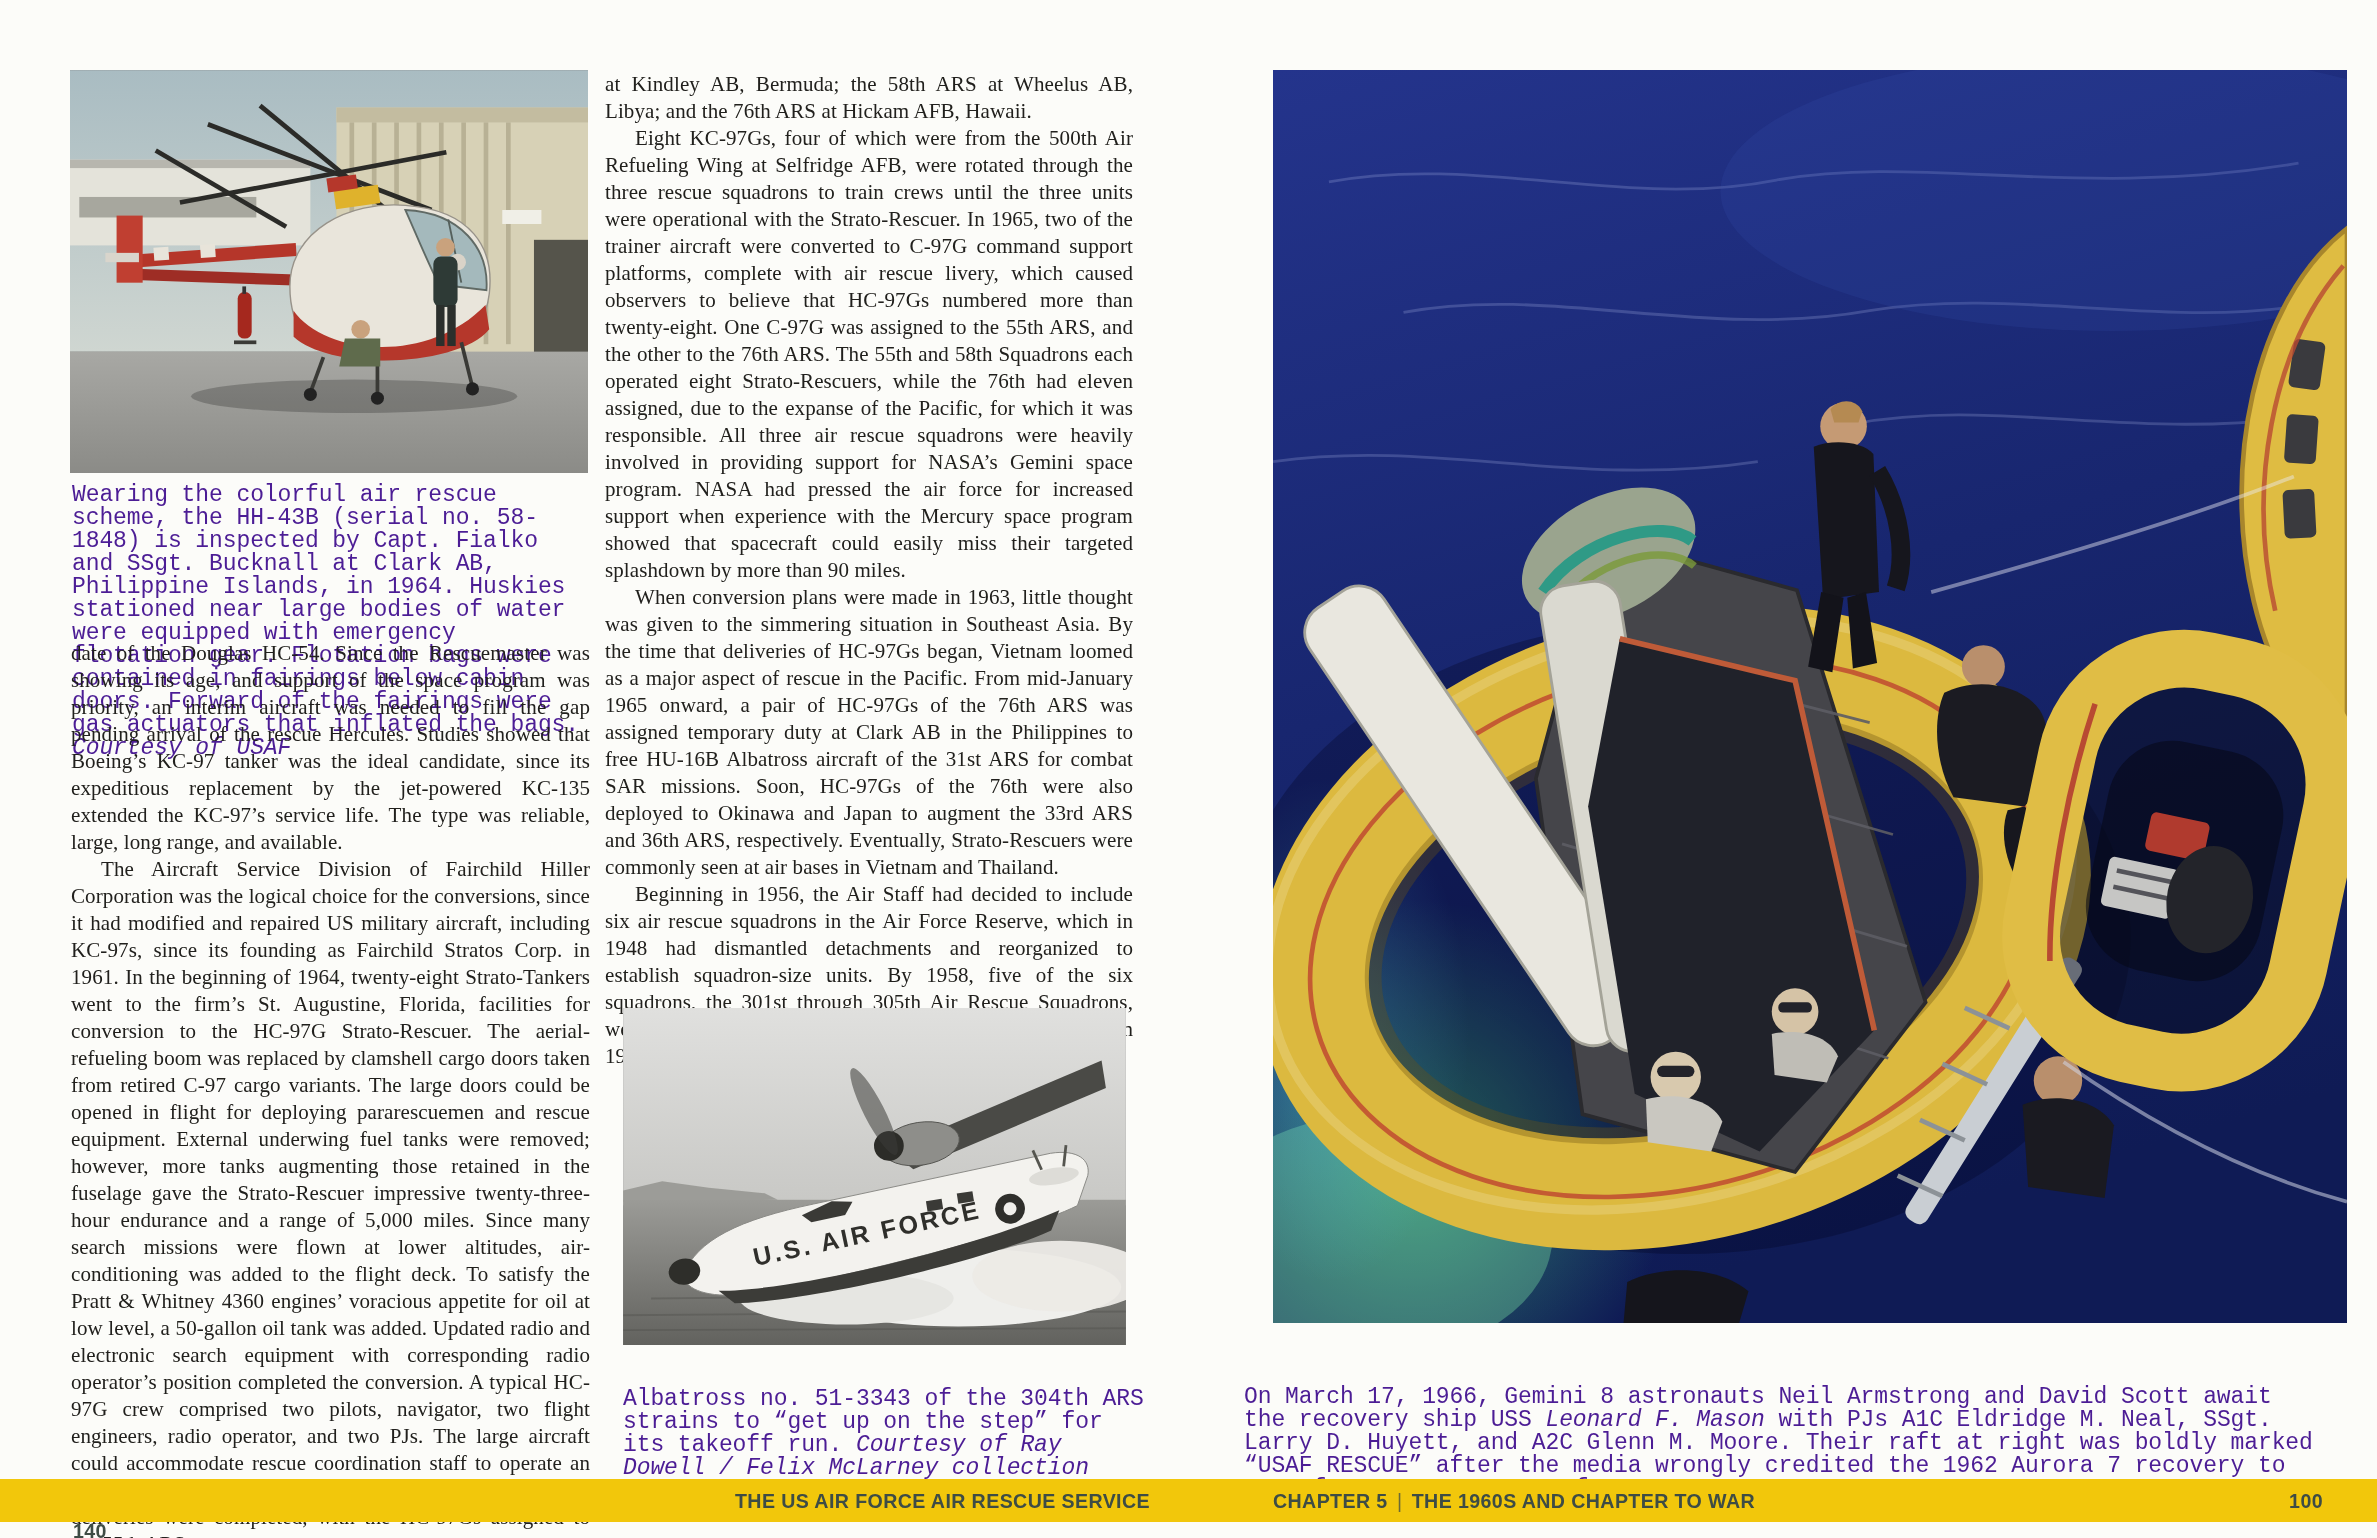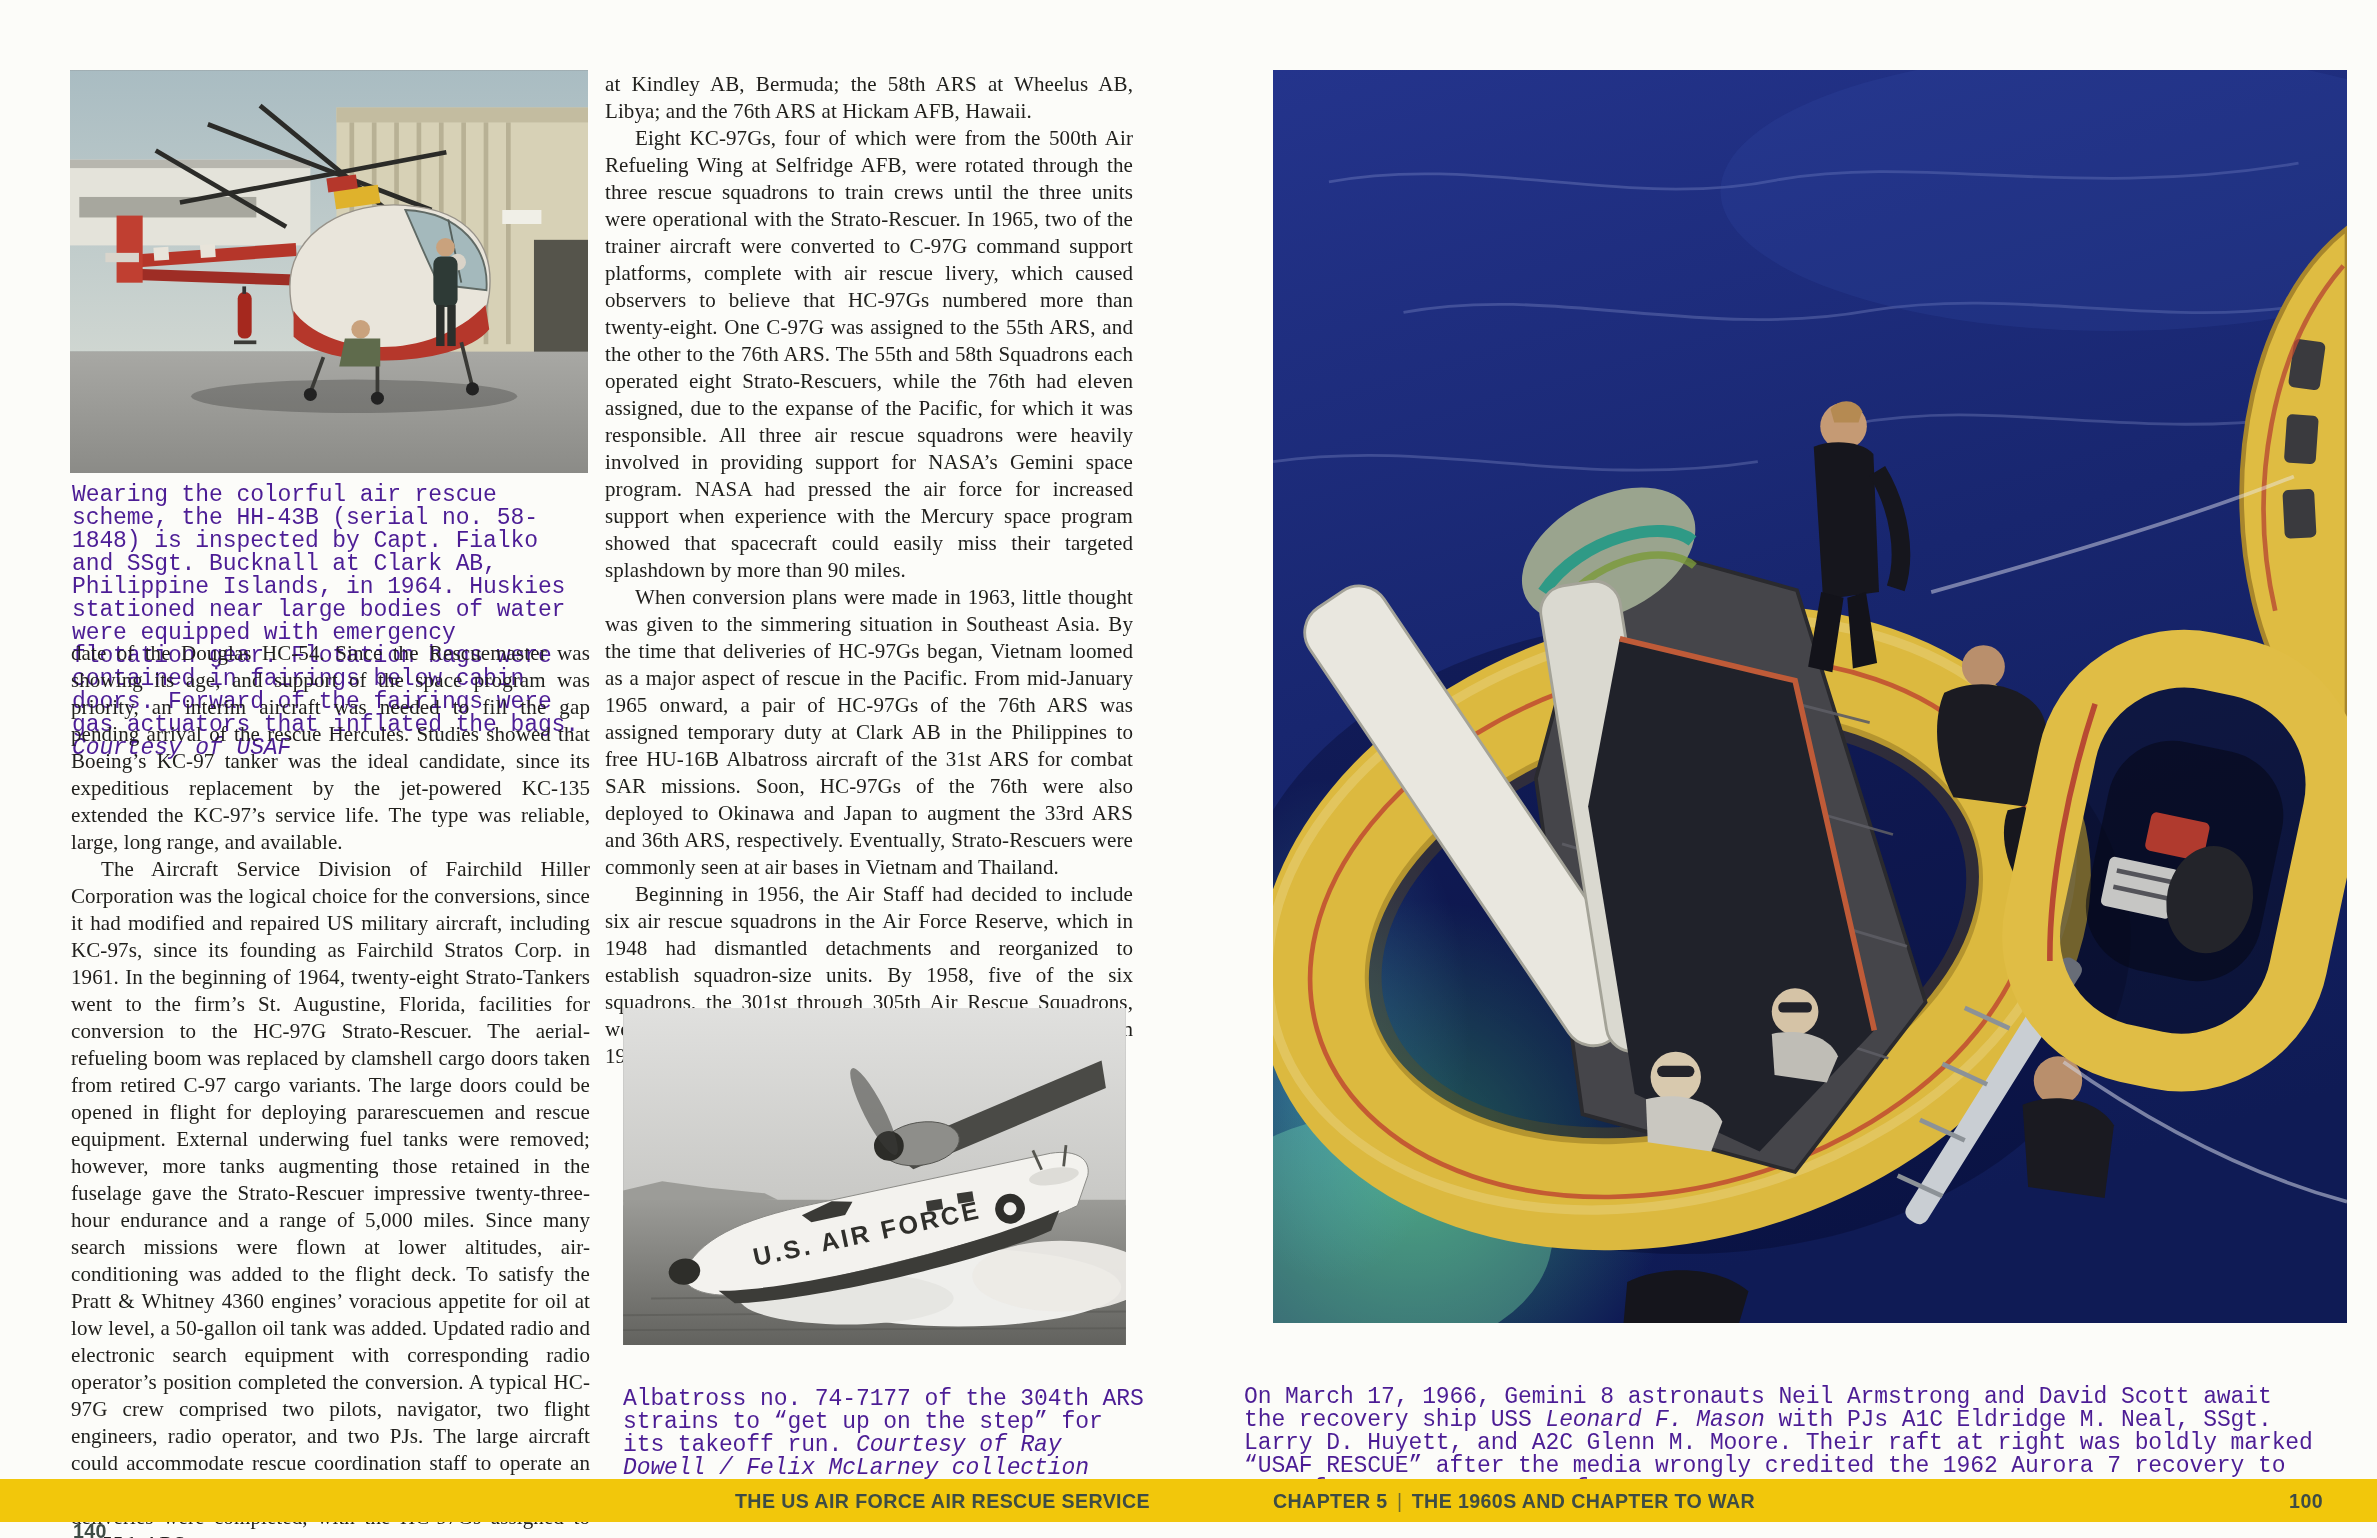--- a/index.html
+++ b/index.html
@@ -181,21 +181,21 @@
       <circle cx="300" cy="147" r="16" fill="#2c2c28"></circle>
       <ellipse cx="290" cy="108" rx="11" ry="52" fill="#3c3c38" opacity="0.55" transform="rotate(-18 290 108)"></ellipse>
       <ellipse cx="470" cy="207" rx="27" ry="9" fill="#dddcd7"></ellipse>
       <line x1="458" y1="198" x2="452" y2="176" stroke="#55554f" stroke-width="3"></line>
       <line x1="482" y1="198" x2="488" y2="176" stroke="#55554f" stroke-width="3"></line>
     </g>
   </svg>
 </div>
 
 <div class="abs caption" style="left:623px;top:1388px;width:522px;">
-  <span>Albatross no. 74-7177 of the 304th ARS strains to “get up on the step” for its takeoff run. </span><span class="credit">Courtesy of Ray Dowell / Felix McLarney collection</span>
+  <span>Albatross no. 51-3343 of the 304th ARS strains to “get up on the step” for its takeoff run. </span><span class="credit">Courtesy of Ray Dowell / Felix McLarney collection</span>
 </div>
 
 <div class="abs photo" style="left:1273px;top:70px;width:1074px;height:1253px;">
   <svg width="1074" height="1253" viewBox="0 0 1152 1344">
     <defs>
       <linearGradient id="sea3" x1="0" y1="0" x2="0.25" y2="1">
         <stop offset="0" stop-color="#24348c"></stop>
           <stop offset="0.5" stop-color="#18266f"></stop>
           <stop offset="1" stop-color="#0f1b55"></stop>
       </linearGradient>

